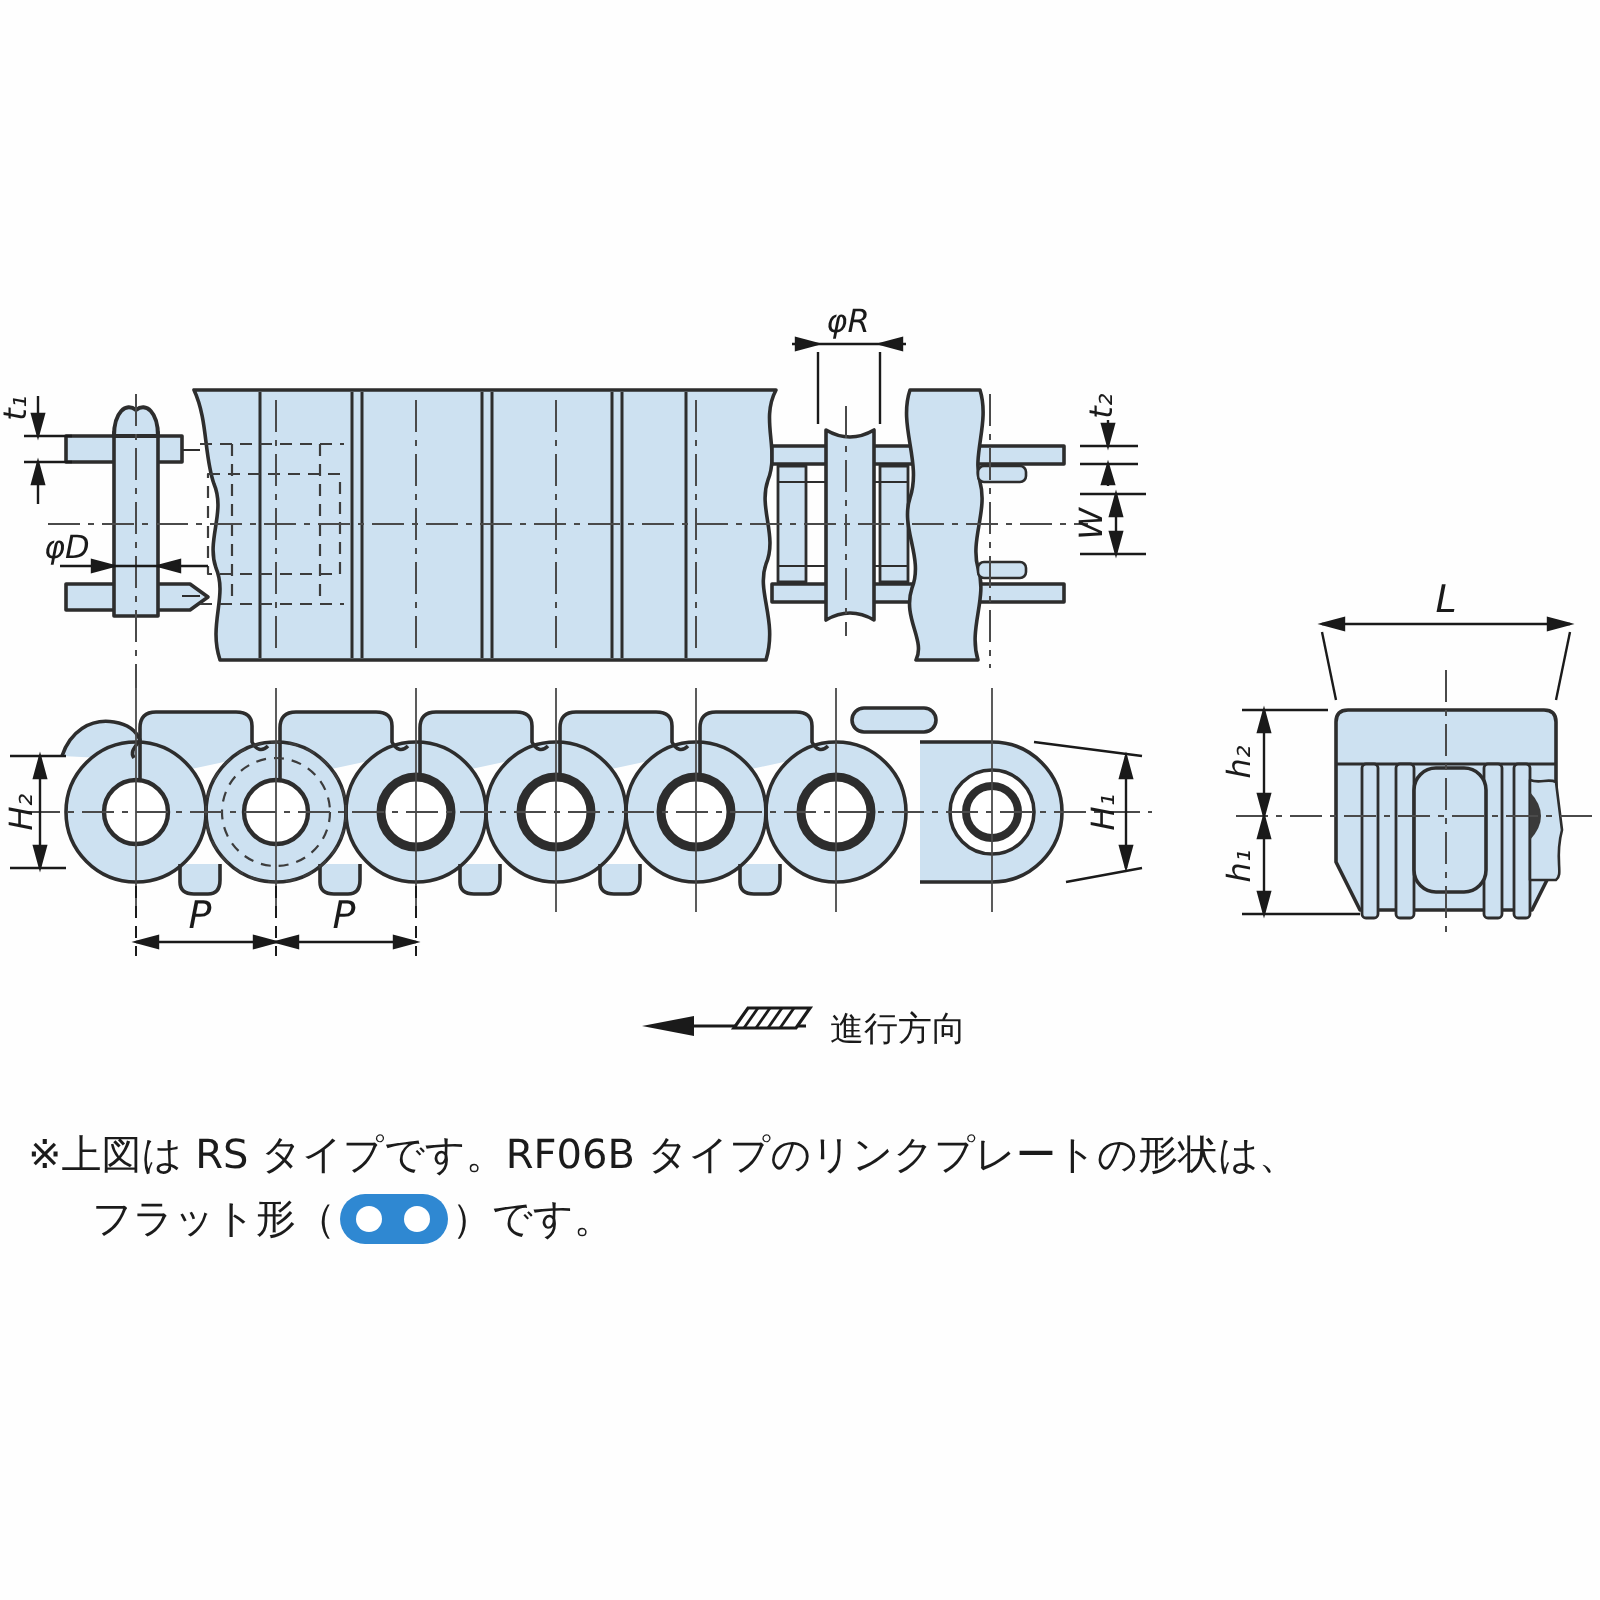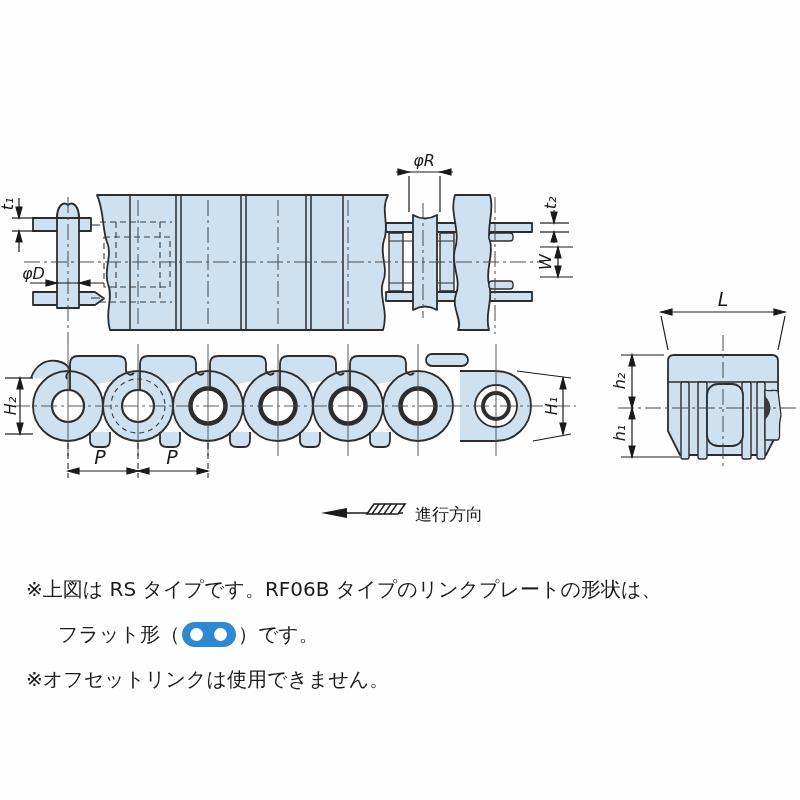--- a/index.html
+++ b/index.html
@@ -4,21 +4,21 @@
 <style>
   html,body{margin:0;padding:0;background:#fff;}
   .page{position:relative;width:800px;height:800px;background:#fefefe;overflow:hidden;
         font-family:"DejaVu Sans",sans-serif;}
   svg text{font-family:"DejaVu Sans",sans-serif;}
   .dim{font-style:italic;font-size:16px;fill:#1a1a1a;}
   .dim-lg{font-style:italic;font-size:19px;fill:#1a1a1a;}
   .jp{font-size:17px;fill:#1a1a1a;}
   .notes{position:absolute;left:10px;top:559px;width:780px;color:#1b1b1b;
          font-size:20px;line-height:29px;}
-  .notes p{margin:16px;}
+  .notes p{margin:4px;}
   .notes .indent{padding-left:32px;font-family:Liberation Serif, serif;}
   .pill{display:inline-block;position:relative;width:54px;height:25px;border-radius:13px;
         background:#2f88d2;vertical-align:-6px;margin:0 2px;}
   .pill .dot{position:absolute;top:6px;width:13px;height:13px;border-radius:50%;background:#fff;}
   .pill .dot.d1{left:8px;}
   .pill .dot.d2{left:32px;}
 </style>
 </head>
 <body>
 
@@ -268,16 +268,15 @@
       <line x1="390" y1="514" x2="397" y2="504"></line>
     </g>
     <text class="jp" x="415" y="520">進行方向</text>
   </g>
 </svg>
 
 
 <div class="notes">
   <p><span>※上図は RS タイプです。RF06B タイプのリンクプレートの形状は、</span></p>
   <p class="indent"><span>フラット形（</span><span class="pill"><span class="dot d1"></span><span class="dot d2"></span></span><span>）です。</span></p>
-  <p><span>※オフセットリンクは使用できません。</span></p>
 </div>
 
 </div>
 
 </body></html>

